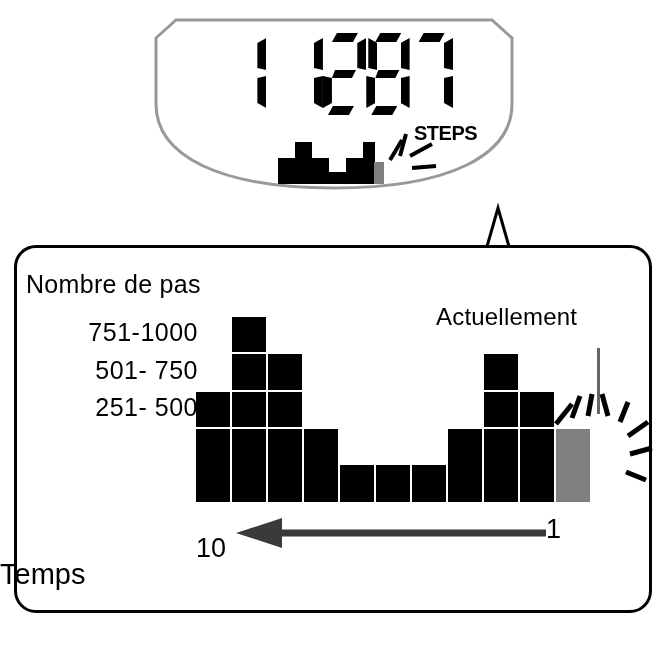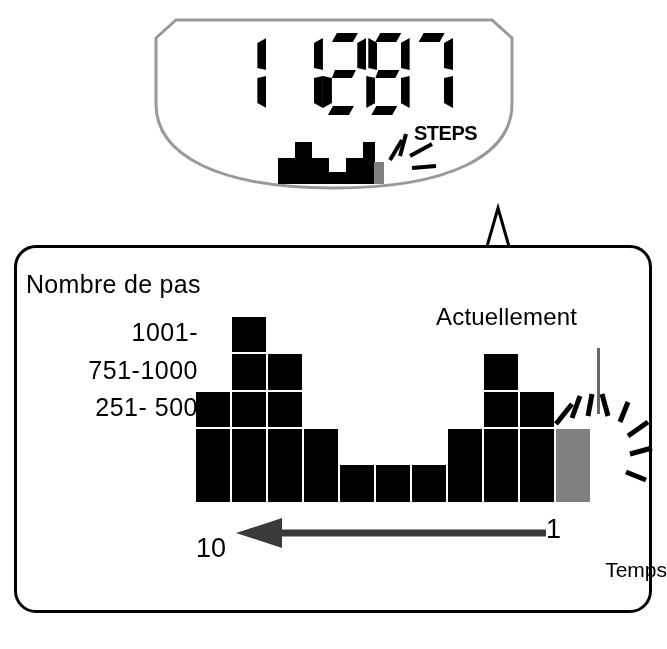--- a/index.html
+++ b/index.html
@@ -86,22 +86,22 @@
   
   #current-pointer{
     position:absolute; left:597px; top:348px; width:3px; height:66px;
     background:#666;
   }
   #chart-sparkle{ position:absolute; left:552px; top:392px; width:108px; height:108px; }
   #xlab-10{ position:absolute; left:196px; top:514px; font-size:27px; color:#000;margin-top:19px; }
   #xlab-1{  position:absolute; left:546px; top:514px; font-size:27px; color:#000; }
   #xaxis-arrow{ position:absolute; left:236px; top:516px; width:310px; height:34px; }
   #xaxis-title{
-    position:absolute; left:0; right:0; top:558px; text-align:right;
-    font-size:21px; color:#000;
+    position:absolute; left:0; right:0; top:558px; text-align:left;
+    font-size:29px; color:#000;
   }
 </style>
 </head>
 <body>
 
 <div id="lcd-panel">
 
   <svg id="lcd-outline" viewBox="0 0 372 178" width="372" height="178">
     <path d="M 8 22 L 28 4 L 344 4 L 364 22 L 364 88
              C 364 140 300 172 186 172
@@ -175,22 +175,22 @@
   </svg>
 </div>
 
 <div id="chart-card"></div>
 
 <div id="chart-title">Nombre de pas</div>
 
 <div id="annot-current">Actuellement</div>
 
 <div id="ylabels">
-  <div class="ylab">1001-</div>
   <div class="ylab">751-1000</div>
+  <div class="ylab">501- 750</div>
   <div class="ylab">251- 500</div>
 </div>
 
 <div id="plot">
     <div class="bar-col" style="left: 0px;">
       <div class="cell first"></div>
       <div class="cell"></div>
       <div class="cell"></div>
     </div>
     <div class="bar-col" style="left: 36px;">

